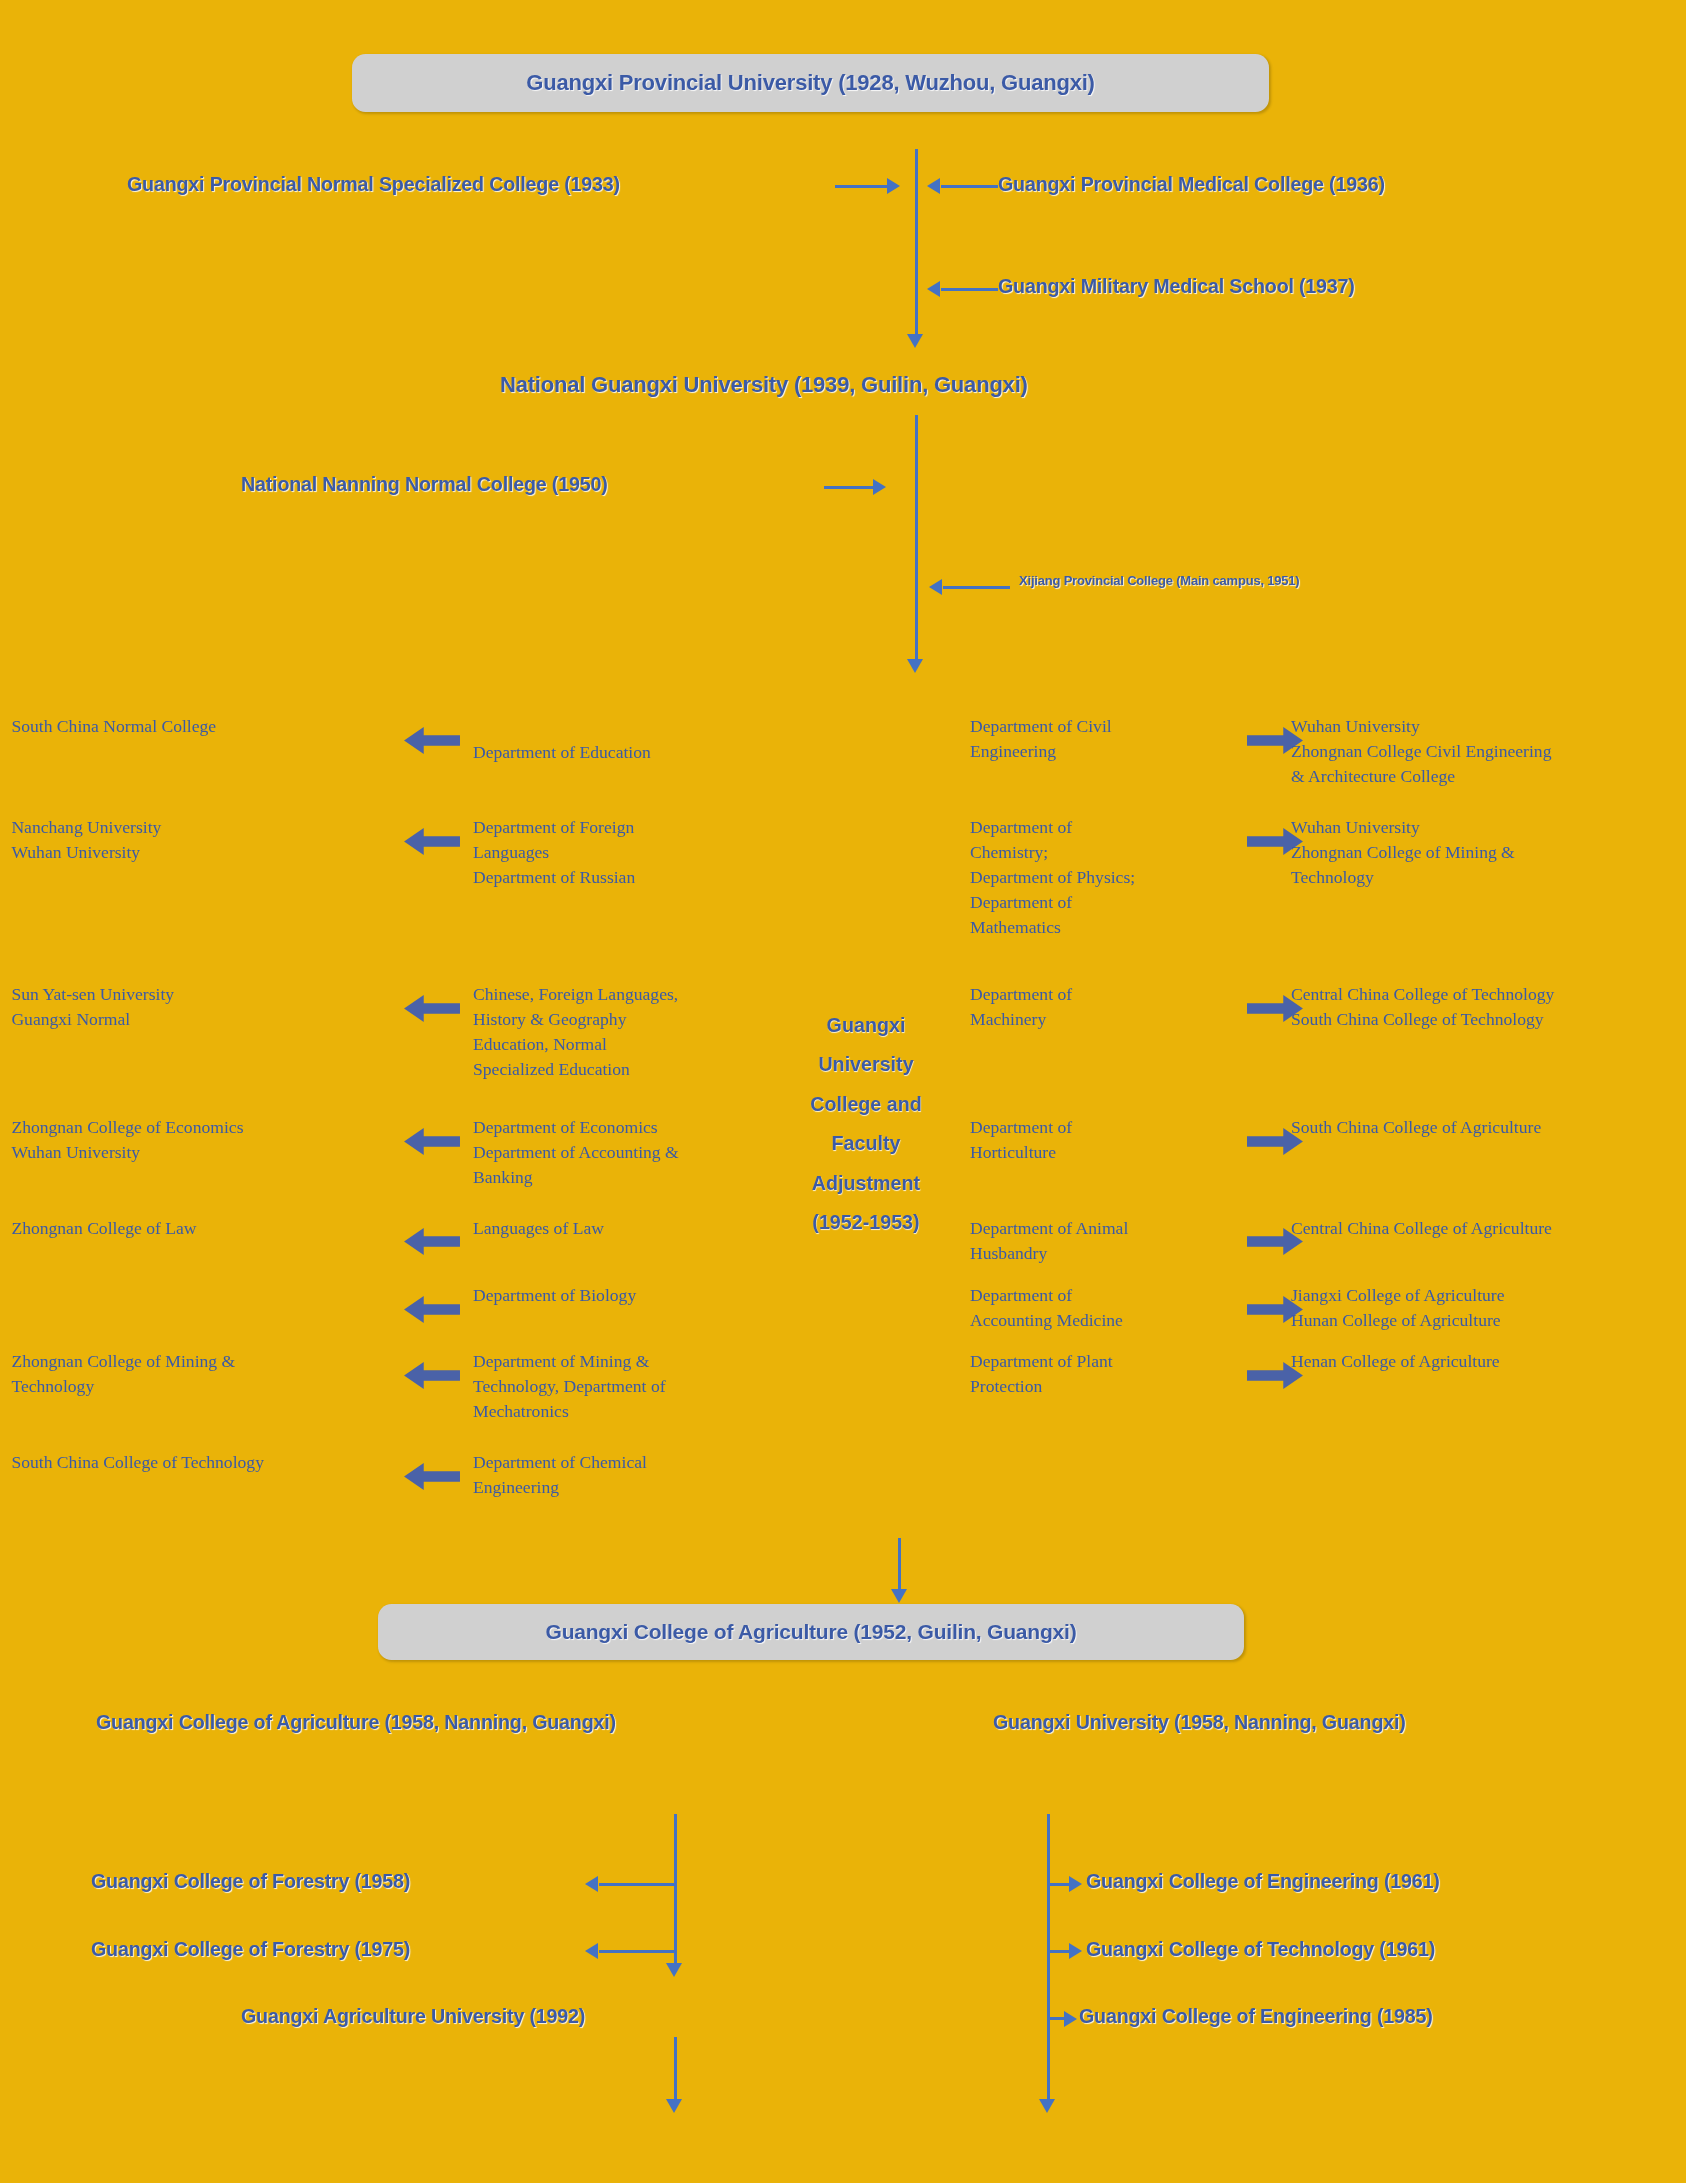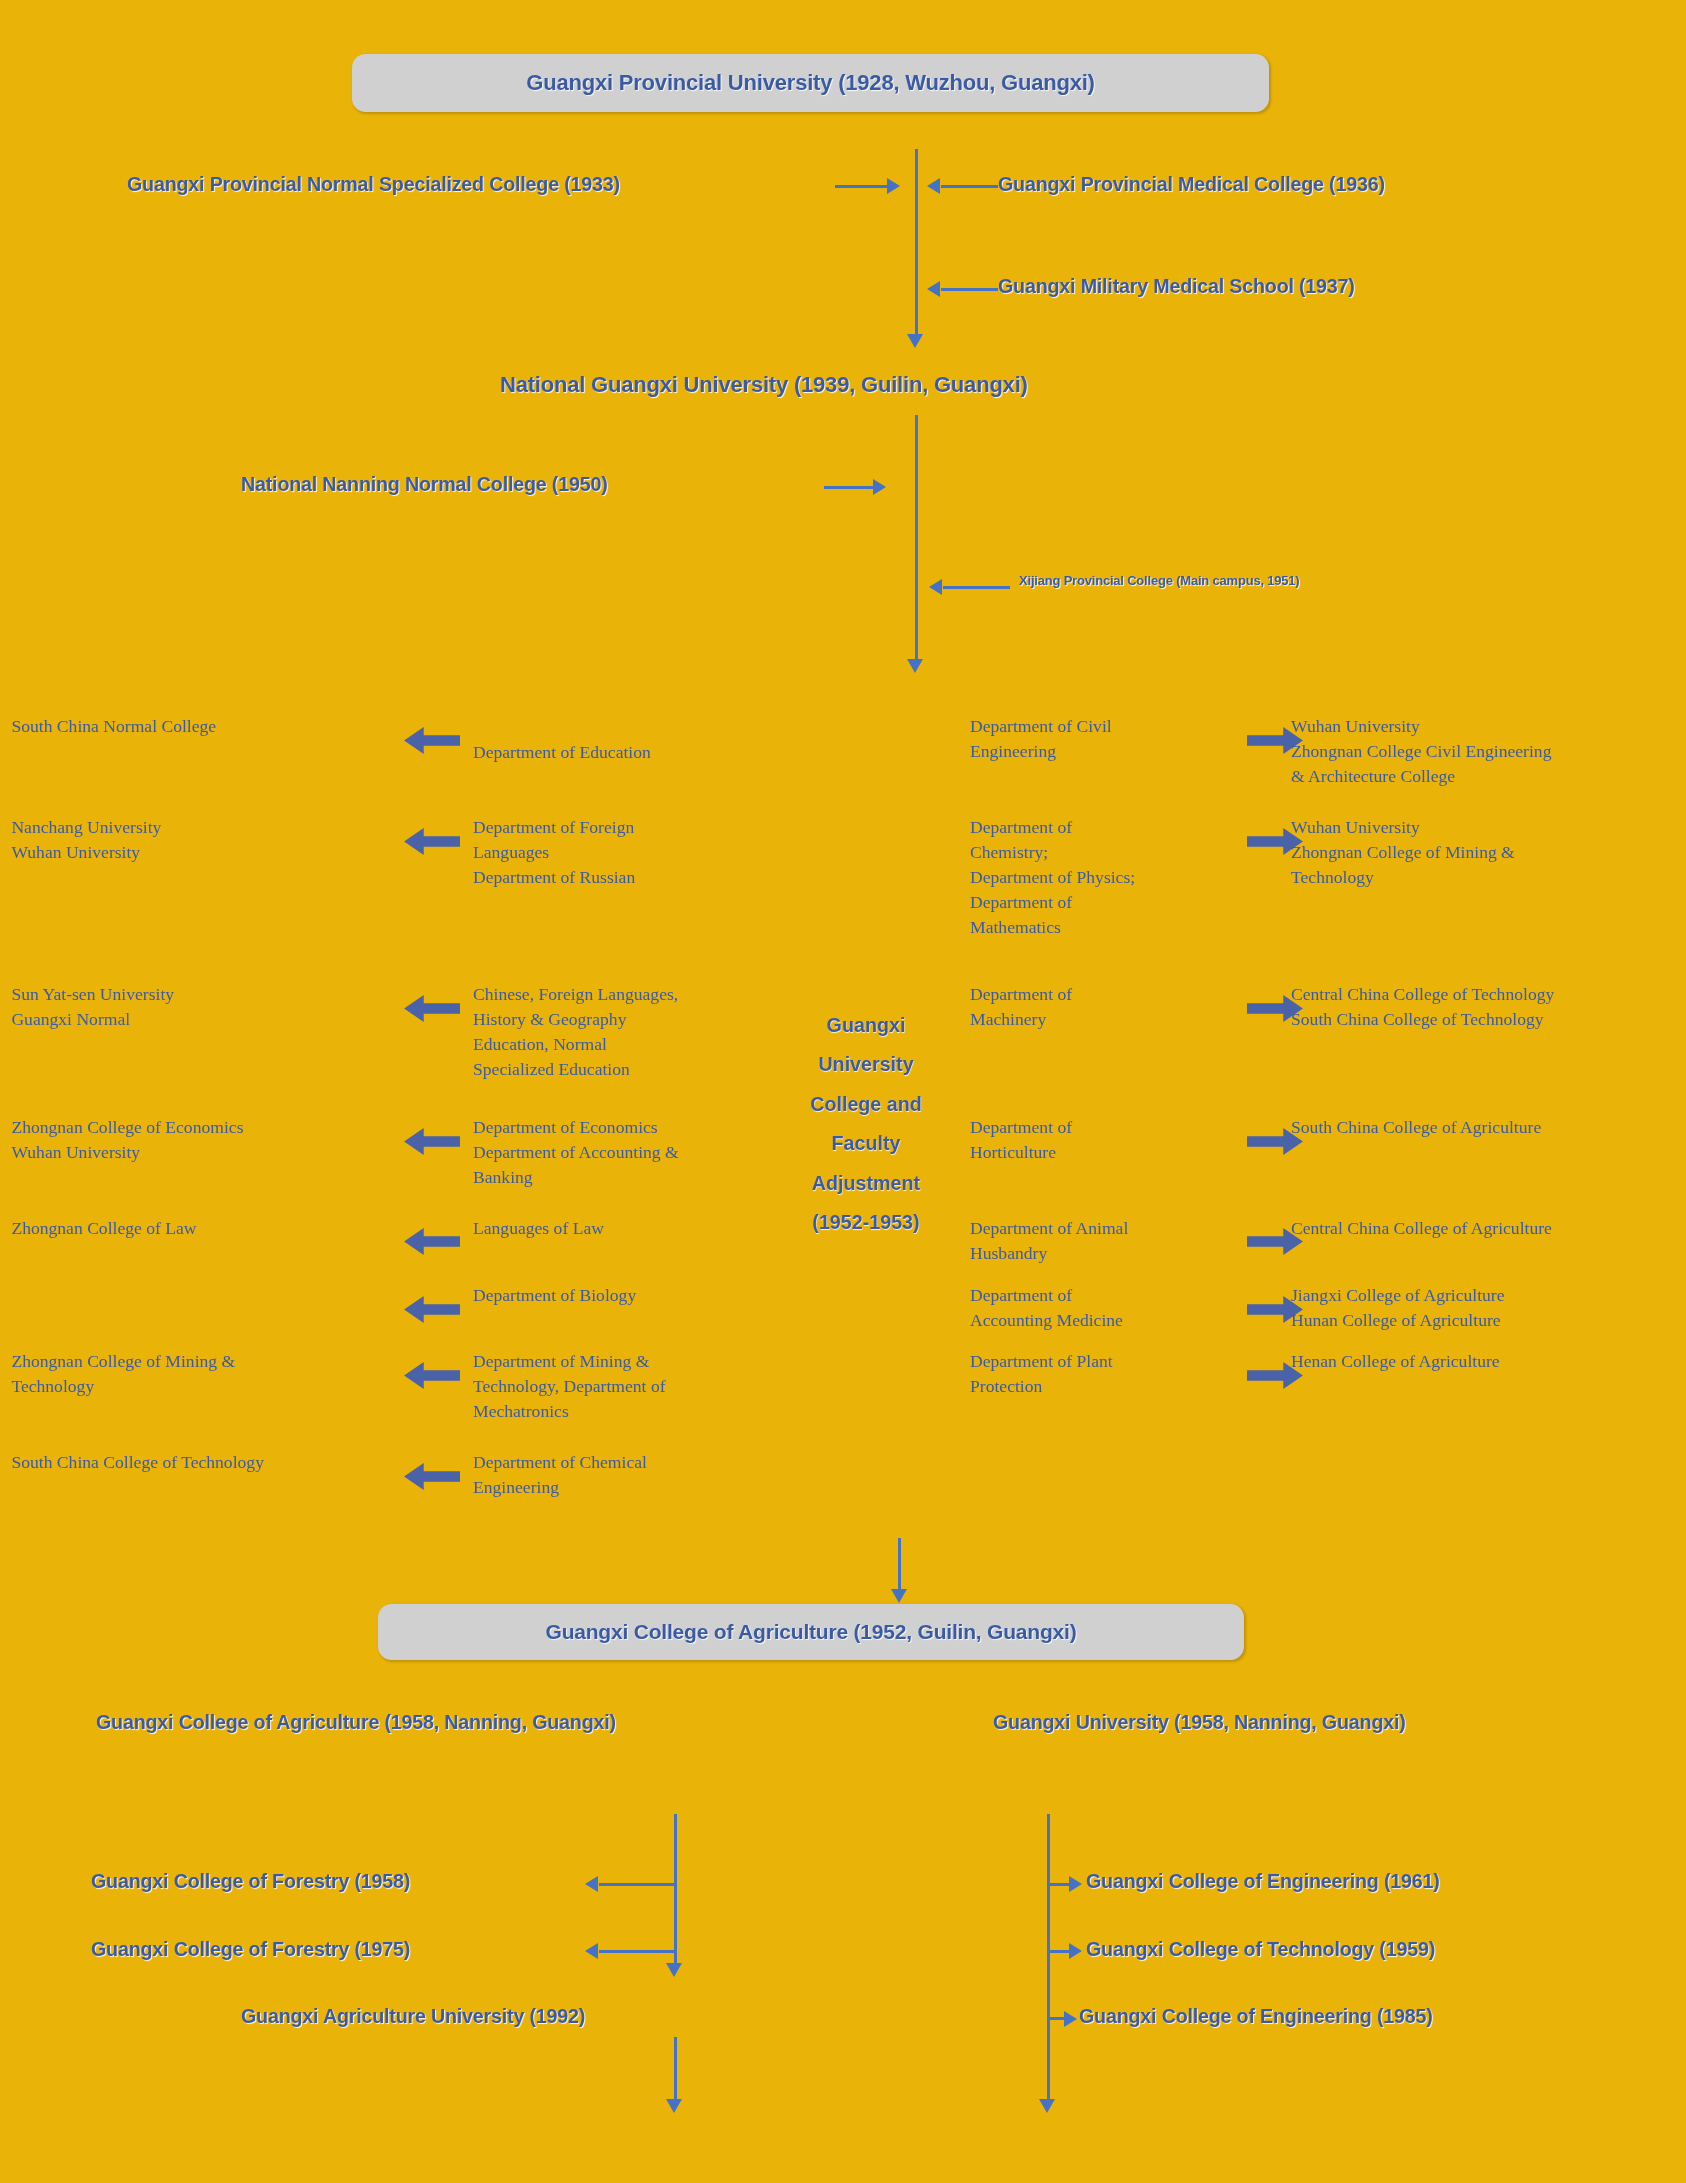--- a/index.html
+++ b/index.html
@@ -383,21 +383,21 @@
   <div class="vline" style="left:674px; top:2037px; height:67px;"></div>
   <div class="chev down" style="left:666px; top:2099px;"></div>
 
   <div class="vline" style="left:1047px; top:1814px; height:291px;"></div>
   <div class="chev down" style="left:1039px; top:2099px;"></div>
 
   <div class="abs bold-label" style="left:1086px; top:1871px; font-size:19.7px;">Guangxi College of Engineering (1961)</div>
   <div class="hline" style="left:1048px; top:1883px; width:25px;"></div>
   <div class="chev right" style="left:1069px; top:1876px;"></div>
 
-  <div class="abs bold-label" style="left:1086px; top:1939px; font-size:19.7px;">Guangxi College of Technology (1959)</div>
+  <div class="abs bold-label" style="left:1086px; top:1939px; font-size:19.7px;">Guangxi College of Technology (1961)</div>
   <div class="hline" style="left:1048px; top:1950px; width:25px;"></div>
   <div class="chev right" style="left:1069px; top:1943px;"></div>
 
   <div class="abs bold-label" style="left:1079px; top:2006px; font-size:19.7px;">Guangxi College of Engineering (1985)</div>
   <div class="hline" style="left:1048px; top:2017px; width:21px;"></div>
   <div class="chev right" style="left:1064px; top:2011px;"></div>
 
 
 </div>
 

